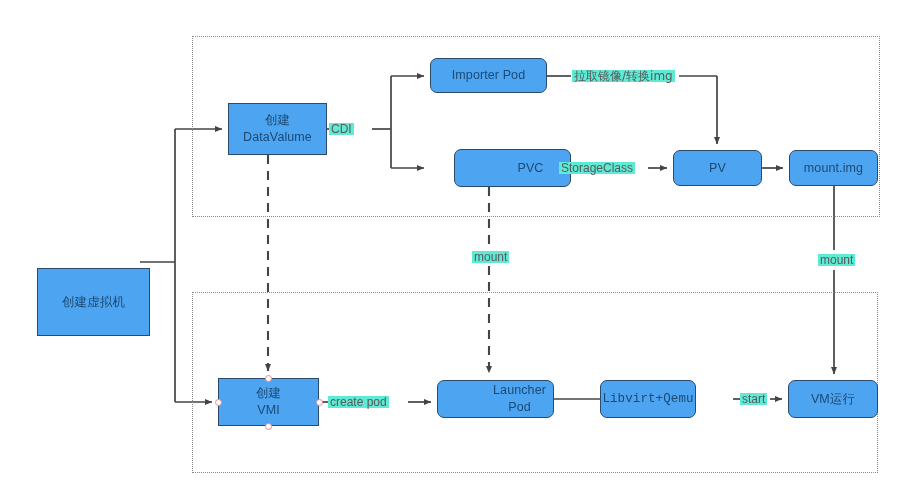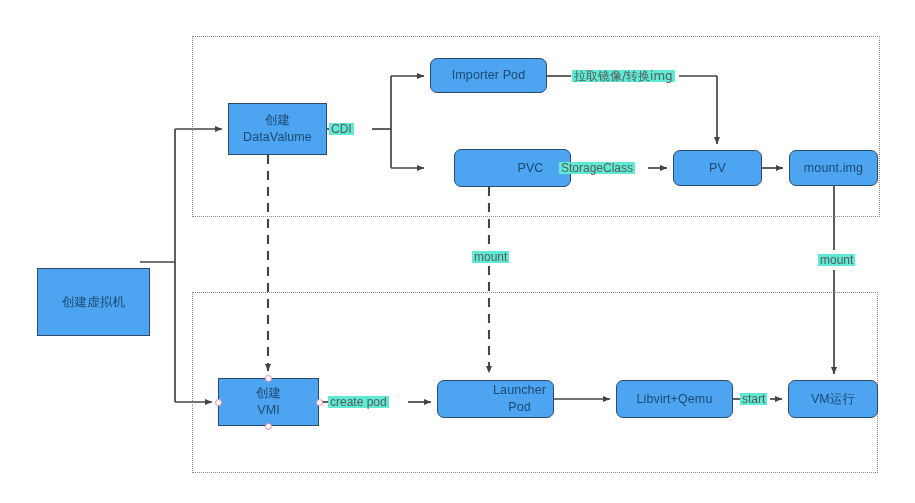--- a/index.html
+++ b/index.html
@@ -166,21 +166,21 @@
   <div class="node sharp" style="left:218px; top:378px; width:101px; height:48px;">创建
 VMI</div>
 
   <div class="handle" style="left:264.5px; top:374.5px;"></div>
   <div class="handle" style="left:264.5px; top:422.5px;"></div>
   <div class="handle" style="left:214.5px; top:398.5px;"></div>
   <div class="handle" style="left:315.5px; top:398.5px;"></div>
 
   <div class="node rounded" style="left:437px; top:380px; width:117px; height:38px;padding-left:48px;">Launcher Pod</div>
 
-  <div class="node rounded" style="left:616px; top:380px; width:117px; height:38px;">Libvirt+Qemu</div>
+  <div class="node rounded" style="left:600px; top:380px; width:96px; height:38px;font-family:Liberation Mono, monospace;">Libvirt+Qemu</div>
 
   <div class="node rounded" style="left:788px; top:380px; width:90px; height:38px;">VM运行</div>
 
   <div class="edge-label" style="left:329px; top:123px;">CDI</div>
 
   <div class="edge-label cjk" style="left:572px; top:70px;">拉取镜像/转换img</div>
 
   <div class="edge-label" style="left:559px; top:162px;">StorageClass</div>
 
   <div class="edge-label" style="left:472px; top:251px;">mount</div>

